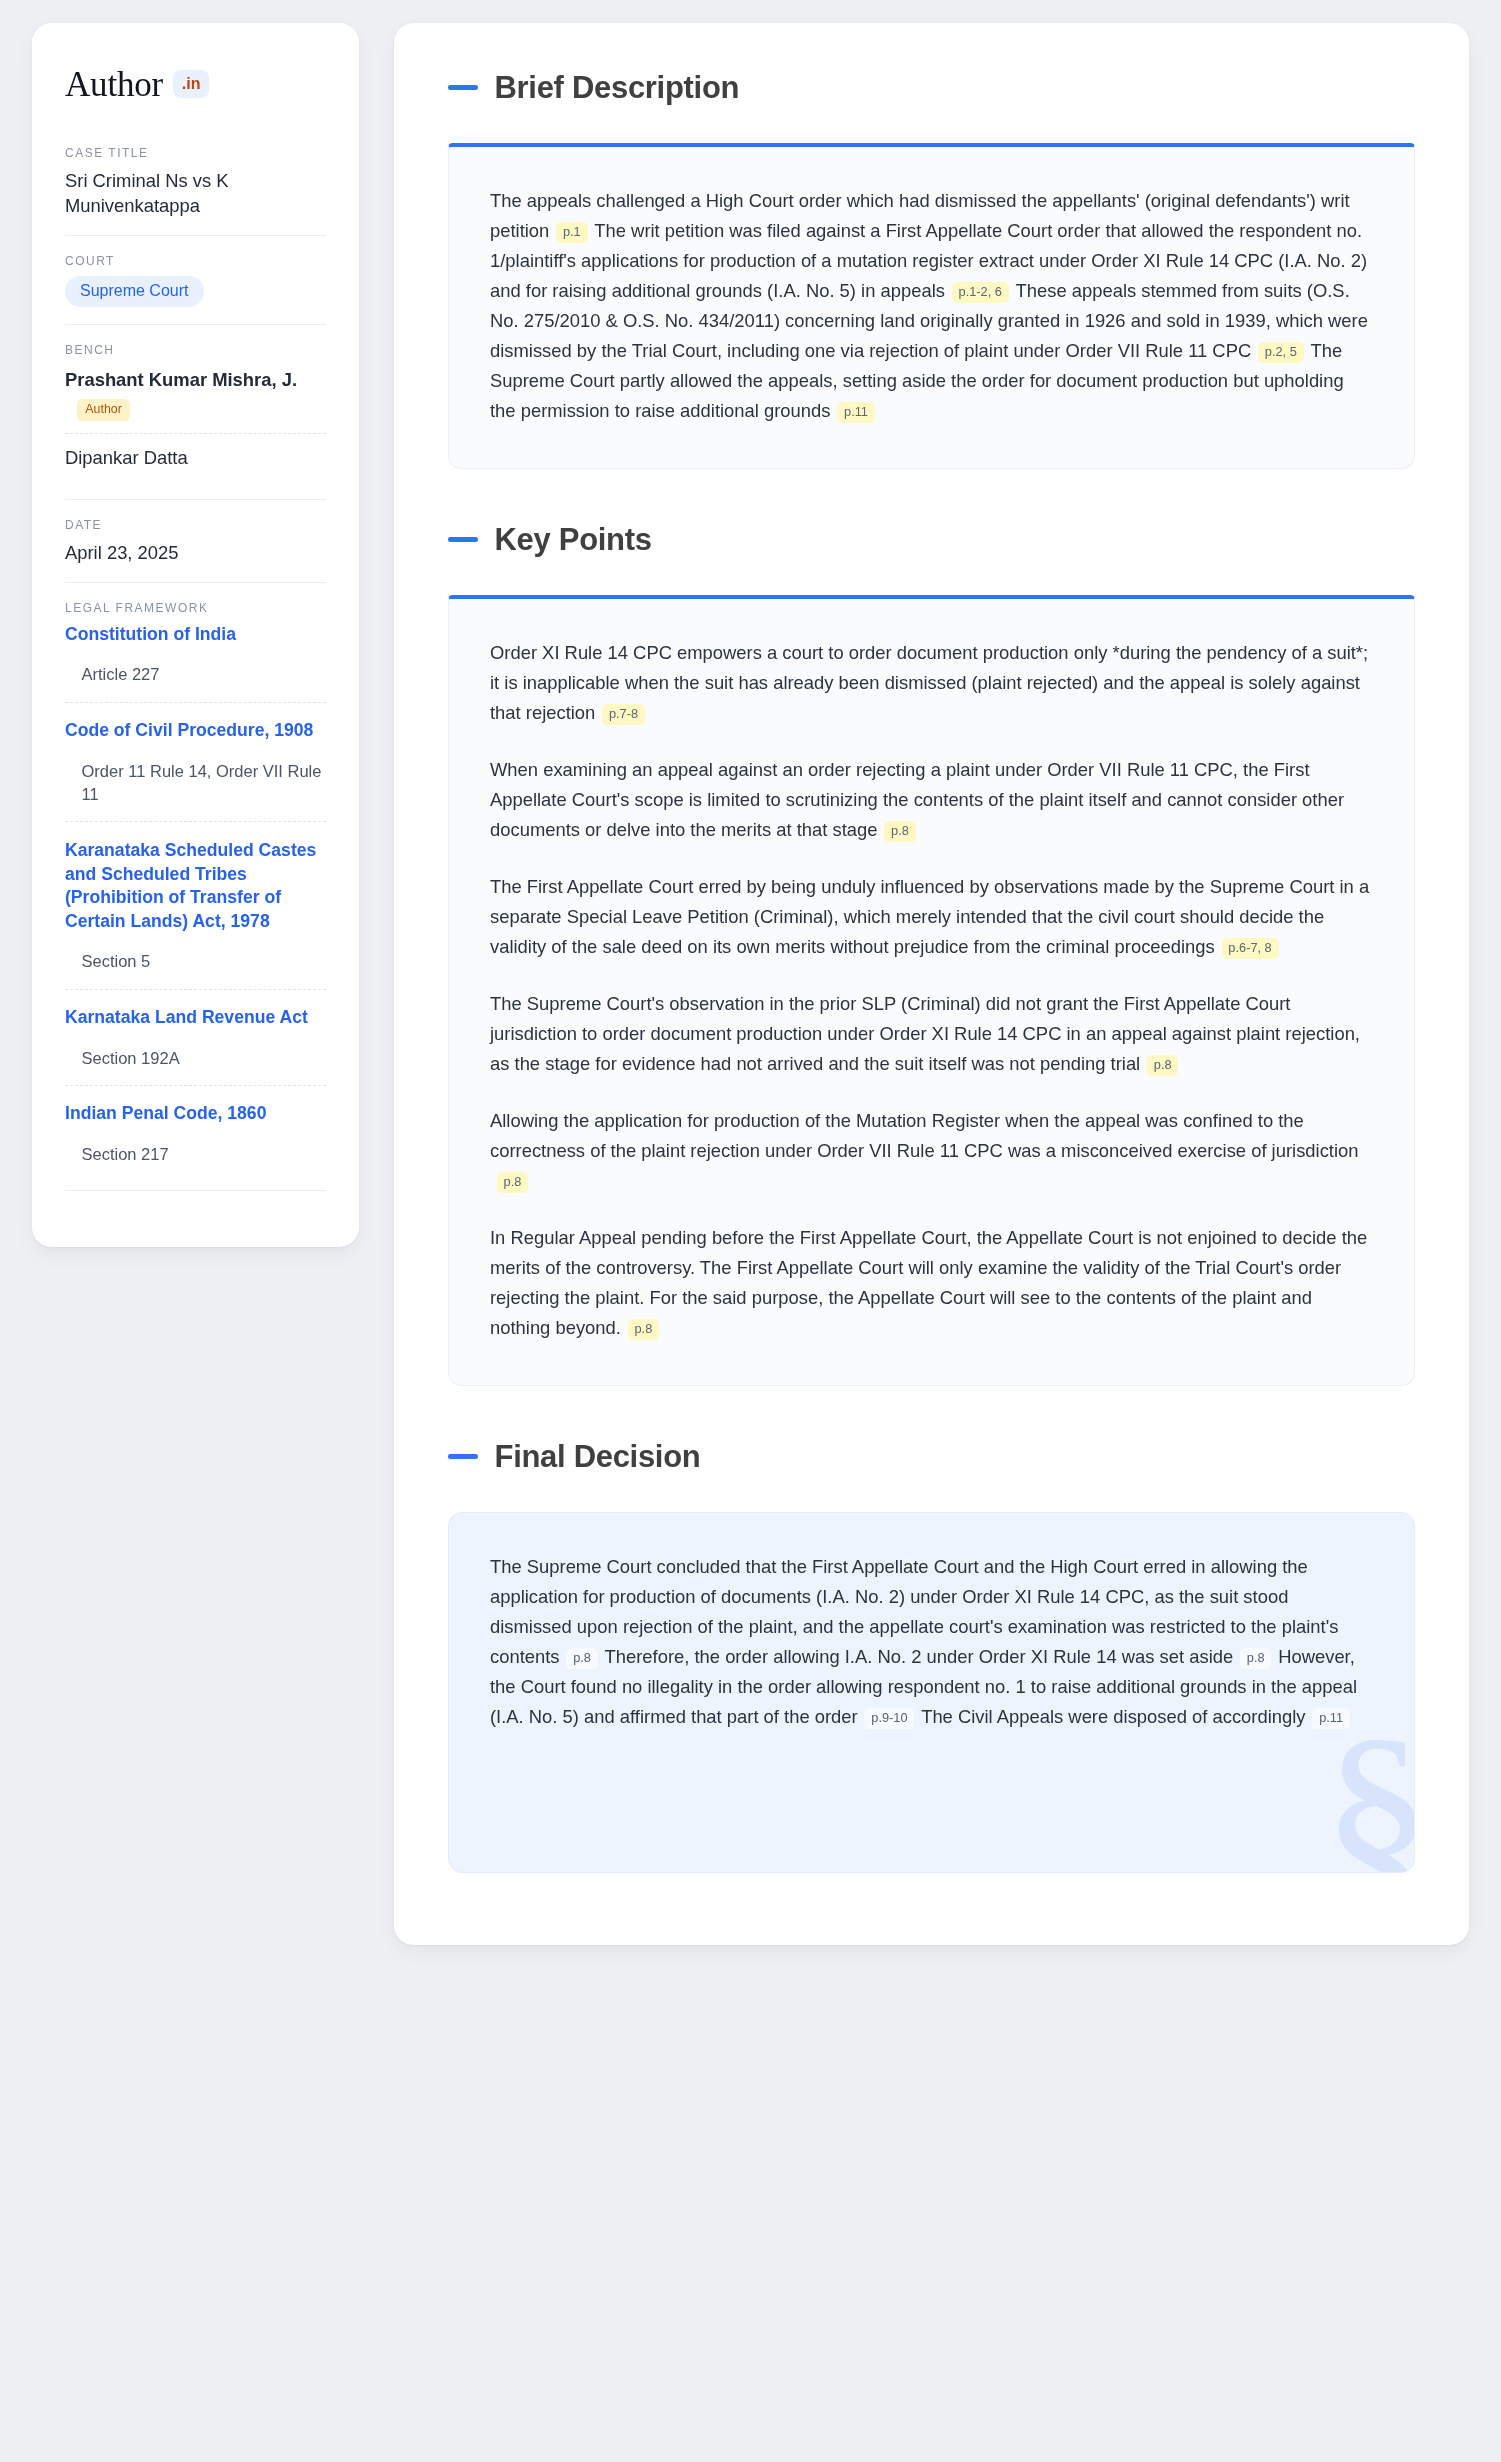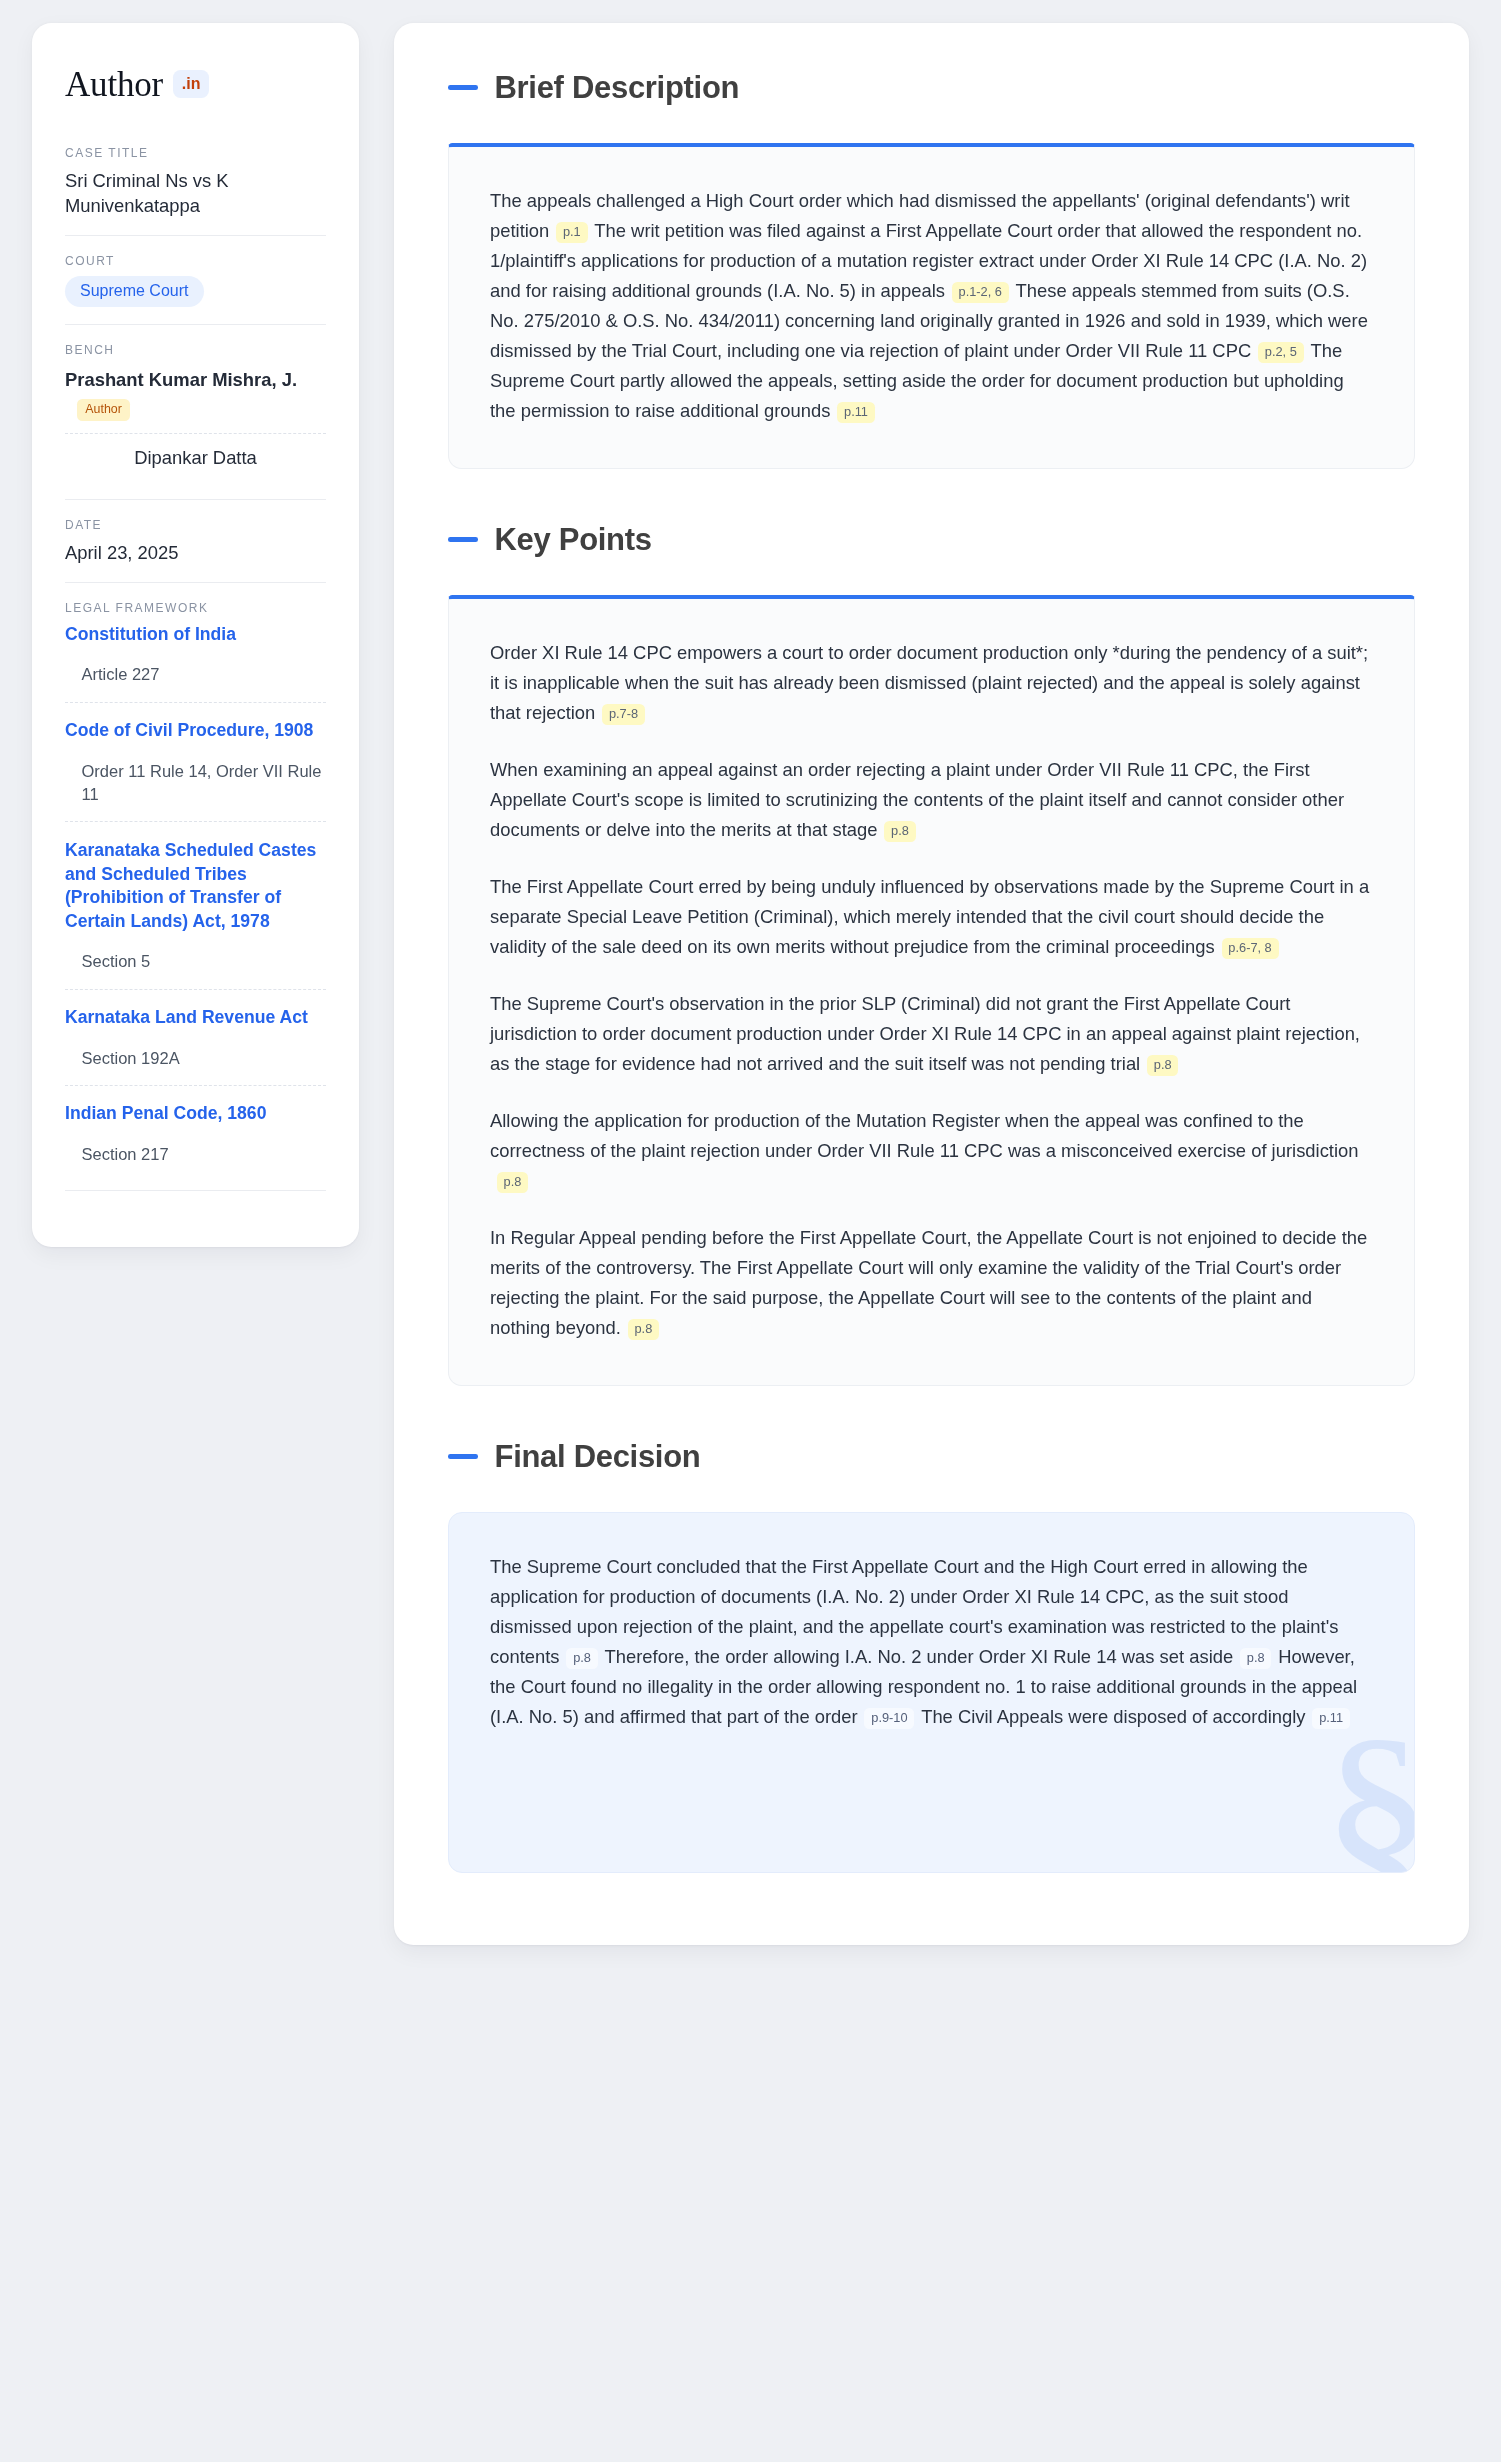--- a/index.html
+++ b/index.html
@@ -79,21 +79,20 @@
     padding: 6px 15px 7.5px 15px;
     border-radius: 750px;
     line-height: 1.1;
   }
 
   .bench-list { }
   .bench-item { padding: 3px 0 12px 0; }
   .bench-item + .bench-item {
     padding-top: 12px;
     border-top: 0.8px dashed #dfe3ea;
-    text-align: center;
   }
   .bench-name {
     font-size: 18.4px;
     color: #242b38;
     line-height: 1.3;
   }
   .bench-name.is-author { font-weight: bold; }
   .badge-author {
     display: inline-block;
     margin-top: 6.8px;

